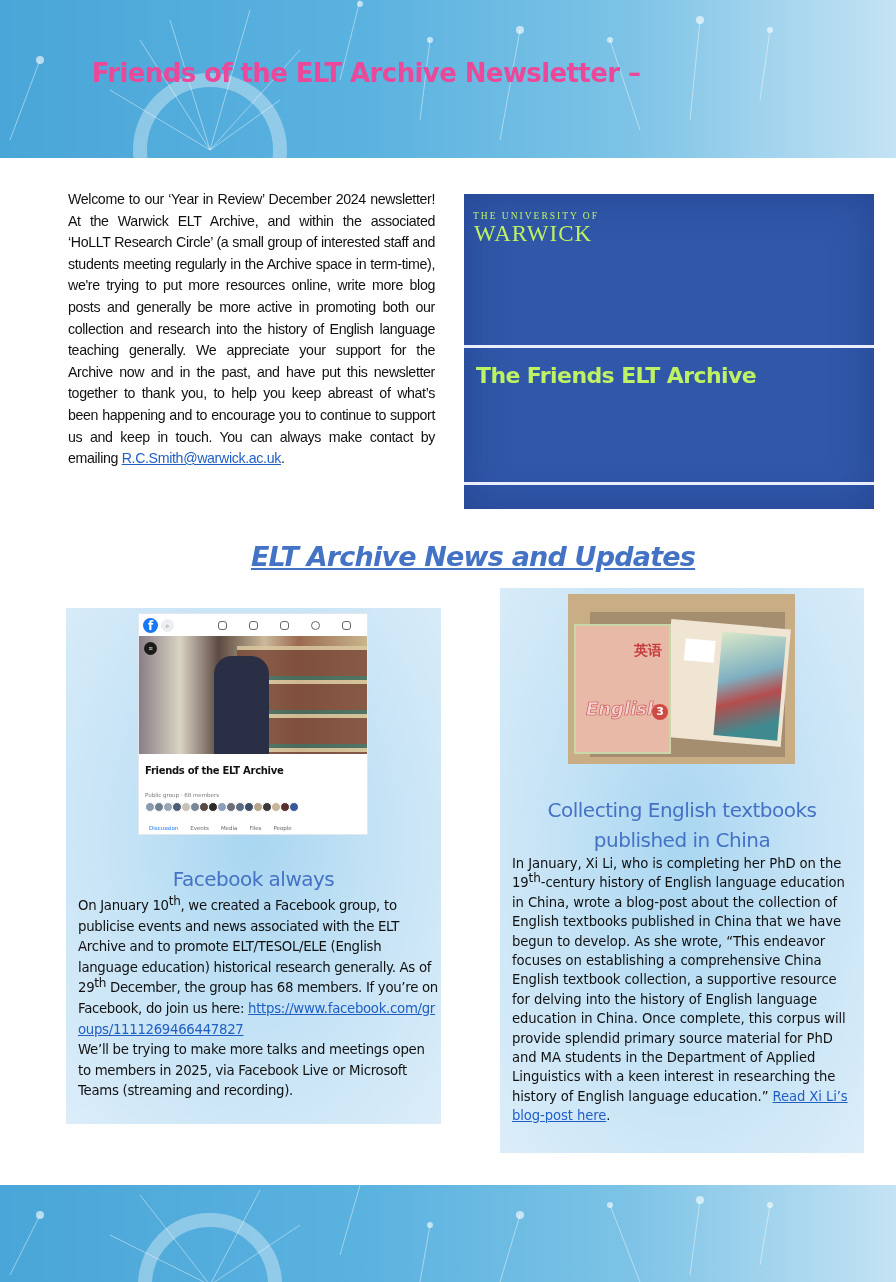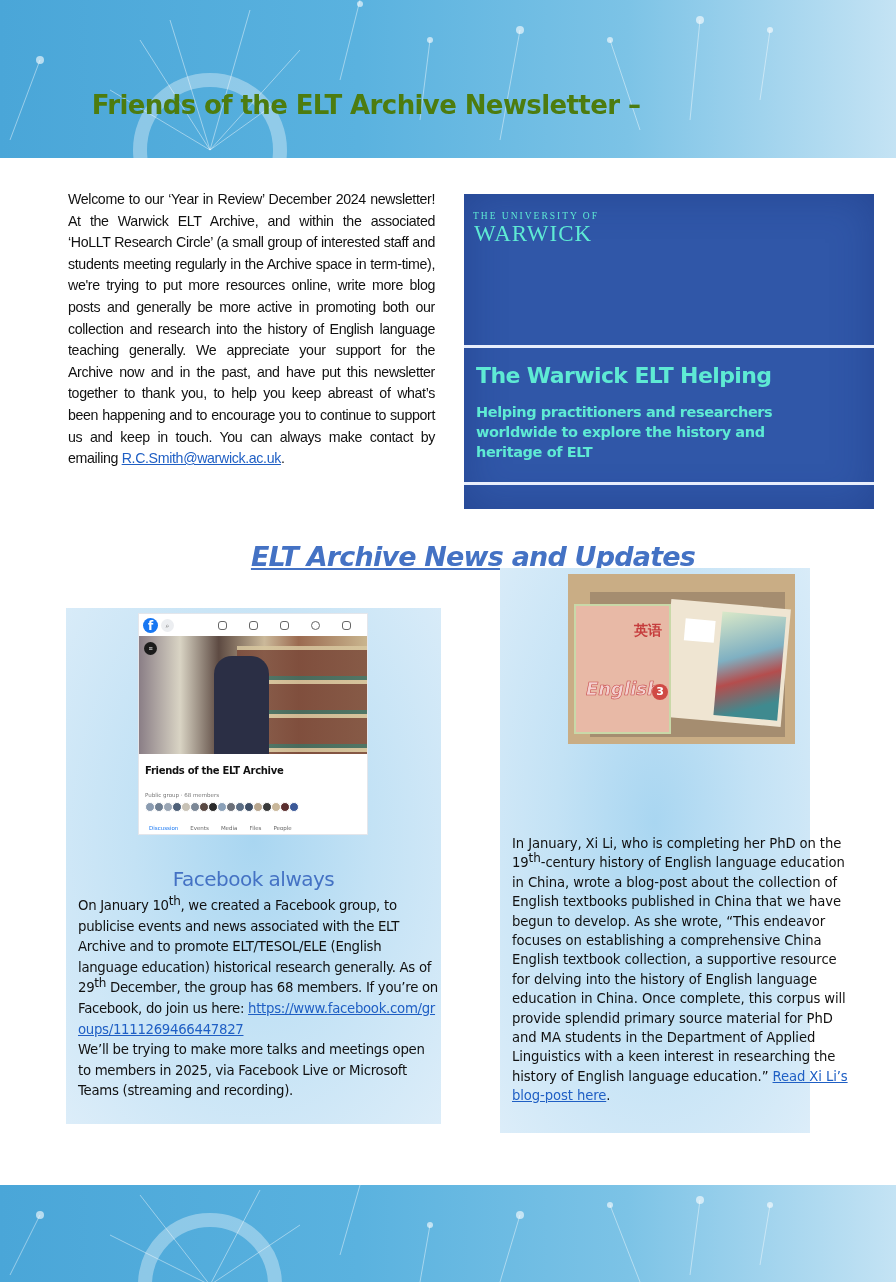--- a/index.html
+++ b/index.html
@@ -10,56 +10,56 @@
     position: absolute; left: 0; width: 896px; overflow: hidden;
     background: linear-gradient(90deg, #4aa6d8 0%, #5ab2df 40%, #7cc3e6 70%, #c4e3f4 100%);
   }
   .banner.top { top: 0; height: 158px; }
   .banner.bottom { top: 1185px; height: 97px; }
   .banner svg { position: absolute; left: 0; top: 0; }
 
   .title {
     position: absolute; left: 0; top: 53px; width: 732px; text-align: center;
     font-family: "DejaVu Sans", sans-serif; font-weight: bold; font-size: 26px; line-height: 40px;
-    color: #4d7c0f; letter-spacing: -0.6px; margin-top: 32px;
+    color: #ec4899; letter-spacing: -0.6px;
   }
 
   .intro {
     position: absolute; left: 68px; top: 189px; width: 367px;
     font-family: Liberation Sans, sans-serif; font-size: 14.2px; line-height: 21.6px;
     text-align: justify; color: #111; letter-spacing: -0.35px;
   }
   .intro a, .link { color: #1f5fc4; text-decoration: underline; }
 
   .warwick {
     position: absolute; left: 464px; top: 194px; width: 410px; height: 315px;
     background: #3057a8;
     box-shadow: inset 0 0 40px rgba(20,40,110,0.35);
-    color: #5eead4; overflow: hidden;
+    color: #bef264; overflow: hidden;
   }
   .warwick .uni-small { position: absolute; left: 9px; top: 17px; font-family: "Liberation Serif", serif; font-size: 9.5px; letter-spacing: 2px; }
   .warwick .uni-big { position: absolute; left: 10px; top: 27px; font-family: "Liberation Serif", serif; font-size: 23px; letter-spacing: 1px; }
   .warwick .rule { position: absolute; left: 0; width: 410px; height: 3px; background: #e8eefc; }
   .warwick .rule.r1 { top: 151px; }
   .warwick .rule.r2 { top: 288px; }
   .warwick .card-title { position: absolute; left: 12px; top: 169px; font-family: "DejaVu Sans", sans-serif; font-weight: bold; font-size: 22px; letter-spacing: -0.6px; }
   .warwick .card-sub { position: absolute; left: 12px; top: 208px; width: 320px; font-family: "DejaVu Sans", sans-serif; font-weight: bold; font-size: 14.5px; line-height: 20px; letter-spacing: -0.4px; }
 
   .section-heading {
     position: absolute; left: 0; top: 541px; width: 946px; text-align: center;
     font-family: "DejaVu Sans", sans-serif; font-weight: bold; font-style: italic; font-size: 27px;
     color: #4472c4; text-decoration: underline; letter-spacing: -0.8px;
   }
 
   .panel {
     position: absolute;
     background: radial-gradient(ellipse at 50% 45%, #a9d6f1 0%, #c3e2f5 45%, #dcedf9 100%);
   }
   .panel.left { left: 66px; top: 608px; width: 375px; height: 516px; }
-  .panel.right { left: 500px; top: 568px; width: 310px; height: 565px; padding-left: 24px; }
+  .panel.right { left: 500px; top: 588px; width: 364px; height: 565px; padding-left: 24px; }
 
   .fb-shot { position: absolute; left: 72px; top: 5px; width: 230px; height: 222px; background: #fff; border: 1px solid #e4e6eb; overflow: hidden; }
   .fb-bar { height: 22px; display: flex; align-items: center; padding: 0 4px; }
   .fb-logo { width: 15px; height: 15px; border-radius: 50%; background: #1877f2; color: #fff; font: bold 12px "DejaVu Sans", sans-serif; text-align: center; line-height: 16px; }
   .fb-search { width: 13px; height: 13px; border-radius: 50%; background: #eceef1; margin-left: 3px; font-size: 7px; text-align: center; line-height: 13px; color: #666; }
   .fb-nav { display: flex; margin-left: 44px; gap: 22px; }
   .fb-nav span { width: 9px; height: 9px; border: 1.2px solid #666; border-radius: 3px; display: block; }
   .fb-cover { position: relative; height: 118px; background: linear-gradient(90deg, #8a7e86 0%, #d9d4c4 18%, #5d4a42 35%, #cbb99a 55%, #9b6a50 70%, #c9b58e 100%); }
   .fb-cover .shelf { position: absolute; right: 0; top: 10px; width: 130px; height: 108px; background: repeating-linear-gradient(180deg, #d8c79f 0 4px, #7b4a3a 4px 30px, #3c6b5e 30px 34px); opacity: 0.85; }
   .fb-cover .people { position: absolute; left: 75px; top: 20px; width: 55px; height: 98px; background: #2b2f45; border-radius: 18px 18px 0 0; }
@@ -130,22 +130,21 @@
 <div class="title">
   <div>Friends of the ELT Archive Newsletter –</div>
 </div>
 
 <p class="intro"><span>Welcome to our ‘Year in Review’ December 2024 newsletter! At the Warwick ELT Archive, and within the associated ‘HoLLT Research Circle’ (a small group of interested staff and students meeting regularly in the Archive space in term-time), we're trying to put more resources online, write more blog posts and generally be more active in promoting both our collection and research into the history of English language teaching generally. We appreciate your support for the Archive now and in the past, and have put this newsletter together to thank you, to help you keep abreast of what’s been happening and to encourage you to continue to support us and keep in touch. You can always make contact by emailing </span><a class="link">R.C.Smith@warwick.ac.uk</a><span>.</span></p>
 
 <div class="warwick">
   <div class="uni-small">THE UNIVERSITY OF</div>
   <div class="uni-big">WARWICK</div>
   <div class="rule r1"></div>
-  <div class="card-title">The Warwick ELT Helping</div>
-  <div class="card-sub">Helping practitioners and researchers worldwide to explore the history and heritage of ELT</div>
+  <div class="card-title">The Friends ELT Archive</div>
   <div class="rule r2"></div>
 </div>
 
 <div class="section-heading">ELT Archive News and Updates</div>
 
 <div class="panel left">
   <div class="fb-shot">
     <div class="fb-bar">
       <div class="fb-logo">f</div>
       <div class="fb-search">⌕</div>
@@ -201,20 +200,21 @@
     <div class="book2">
       <div class="label"></div>
       <div class="pic"></div>
     </div>
     <div class="book1">
       <div class="cn">英语</div>
       <div class="t">English</div>
       <div class="n">3</div>
     </div>
   </div>
+  <div class="panel-title">Collecting English textbooks published in China</div>
   <p class="panel-body"><span>In January, Xi Li, who is completing her PhD on the 19</span><sup>th</sup><span>-century history of English language education in China, wrote a blog-post about the collection of English textbooks published in China that we have begun to develop. As she wrote, “This endeavor focuses on establishing a comprehensive China English textbook collection, a supportive resource for delving into the history of English language education in China. Once complete, this corpus will provide splendid primary source material for PhD and MA students in the Department of Applied Linguistics with a keen interest in researching the history of English language education.” </span><a class="link">Read Xi Li’s blog-post here</a><span>.</span></p>
 </div>
 
 <div class="banner bottom">
   <svg width="896" height="97">
     <g stroke="rgba(255,255,255,0.55)" stroke-width="0.8" fill="none">
       <circle cx="210" cy="100" r="65" stroke="rgba(255,255,255,0.35)" stroke-width="14"></circle>
       <line x1="210" y1="100" x2="140" y2="10"></line>
         <line x1="210" y1="100" x2="260" y2="5"></line>
       <line x1="210" y1="100" x2="300" y2="40"></line>

